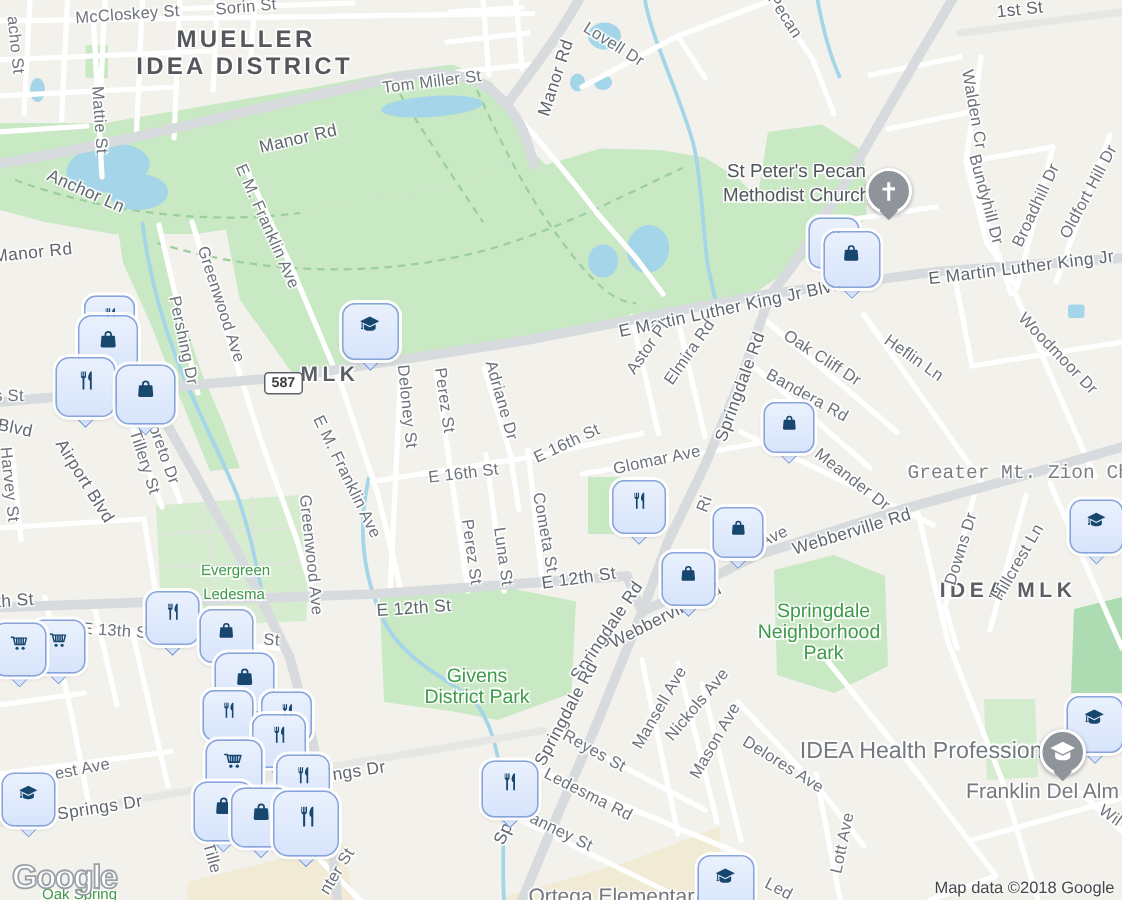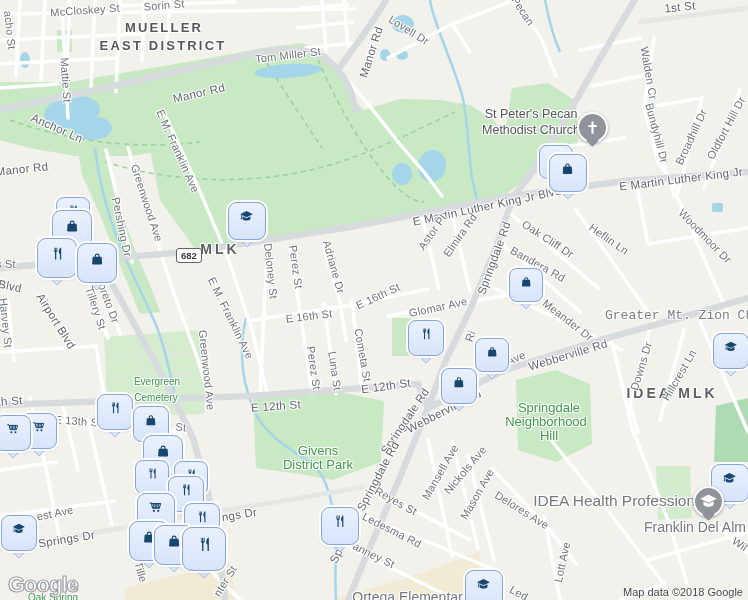--- a/index.html
+++ b/index.html
@@ -6,21 +6,21 @@
   #stage{position:relative;width:748px;height:600px;overflow:hidden;background:#f2f1ec;
          font-family:"Liberation Sans",sans-serif;}
   #basemap{position:absolute;left:0;top:0;z-index:0;}
   .lbl{position:absolute;white-space:nowrap;z-index:50;pointer-events:none;
        transform:translate(-50%,-50%) rotate(var(--r,0deg));
        text-shadow:-1px -1px 0 rgba(255,255,255,.9),1px -1px 0 rgba(255,255,255,.9),
                    -1px 1px 0 rgba(255,255,255,.9),1px 1px 0 rgba(255,255,255,.9),
                    0 0 3px rgba(255,255,255,.95);}
   .s-st  {font-size:11px;color:#6e747c;letter-spacing:.2px;}
   .s-stl {font-size:11.5px;color:#61676e;letter-spacing:.3px;}
-  .s-area{font-size:13px;font-weight:700;color:#54585c;letter-spacing:2.2px;}
+  .s-area{font-size:16px;font-weight:700;color:#54585c;letter-spacing:2.2px;}
   .s-area2{font-size:14px;font-weight:700;color:#5c6064;letter-spacing:3px;}
   .s-church{font-size:12.5px;font-weight:500;color:#52565c;}
   .s-park{font-size:10px;color:#3f9a4a;}
   .s-park2{font-size:13px;color:#3f9a4a;}
   .s-poi13{font-size:13px;color:#7a7f85;}
   .s-poi14{font-size:14px;color:#74797f;}
   .s-poi15{font-size:15.5px;color:#74797f;}
   .mk{position:absolute;}
   .mk .sq{position:relative;width:100%;height:100%;border-radius:23%;
           background:linear-gradient(180deg,#eaf1fd 0%,#d7e4fb 100%);
@@ -193,29 +193,29 @@
       <path d="M0 109 C80 96 170 72 262 52 C302 44 324 53 338 70 C350 84 352 96 356 110"></path>
       <path d="M338 70 C350 52 372 26 388 -4"></path>
       <path d="M0 268 L195 251 L350 227 L505 197 L625 181 L748 172"></path>
       <path d="M637 -4 L598 62 L560 128 L528 178 L513 197 L495 250 L470 310 L445 362 L428 408 L398 482 L368 552 L348 600"></path>
       <path d="M96 256 L130 316 L163 377 L193 438 L208 492 L220 552 L225 600"></path>
       <path d="M0 405 L250 396 L418 384"></path>
       <path d="M418 384 L428 408 L505 370 L600 340 L690 315 L748 298"></path>
     </g>
   </svg>
 
-  <div id="routebadge">682</div>
+  <div id="routebadge">587</div>
 
   <div id="labels-layer">
       <span class="lbl s-st" style="left: 85px; top: 10px; --r: -4deg;">McCloskey St</span>
       <span class="lbl s-st" style="left: 164px; top: 5px; --r: -5deg;">Sorin St</span>
       <span class="lbl s-st" style="left: 10px; top: 30px; --r: 84deg;">acho St</span>
       <span class="lbl s-st" style="left: 66px; top: 80px; --r: 86deg;">Mattie St</span>
       <span class="lbl s-area" style="left: 164px; top: 27px; --r: 0deg;">MUELLER</span>
-      <span class="lbl s-area" style="left: 163px; top: 45px; --r: 0deg;">EAST DISTRICT</span>
+      <span class="lbl s-area" style="left: 163px; top: 45px; --r: 0deg;">IDEA DISTRICT</span>
       <span class="lbl s-st" style="left: 288px; top: 55px; --r: -7deg;">Tom Miller St</span>
       <span class="lbl s-stl" style="left: 199px; top: 93px; --r: -13deg;">Manor Rd</span>
       <span class="lbl s-stl" style="left: 371px; top: 52px; --r: -72deg;">Manor Rd</span>
       <span class="lbl s-stl" style="left: 22px; top: 169px; --r: -6deg;">Manor Rd</span>
       <span class="lbl s-st" style="left: 409px; top: 30px; --r: 32deg;">Lovell Dr</span>
       <span class="lbl s-st" style="left: 523px; top: 11px; --r: 57deg;">Pecan</span>
       <span class="lbl s-stl" style="left: 680px; top: 7px; --r: -6deg;">1st St</span>
       <span class="lbl s-st" style="left: 649px; top: 73px; --r: 80deg;">Walden Cr</span>
       <span class="lbl s-st" style="left: 657px; top: 133px; --r: 75deg;">Bundyhill Dr</span>
       <span class="lbl s-st" style="left: 691px; top: 137px; --r: -65deg;">Broadhill Dr</span>
@@ -255,33 +255,33 @@
       <span class="lbl s-st" style="left: 271px; top: 271px; --r: 84deg;">Deloney St</span>
       <span class="lbl s-st" style="left: 334px; top: 267px; --r: 74deg;">Adriane Dr</span>
       <span class="lbl s-st" style="left: 432px; top: 232px; --r: -55deg;">Astor Pl</span>
       <span class="lbl s-st" style="left: 460px; top: 235px; --r: -55deg;">Elmira Rd</span>
       <span class="lbl s-stl" style="left: 386px; top: 386px; --r: -8deg;">E 12th St</span>
       <span class="lbl s-stl" style="left: 276px; top: 406px; --r: -4deg;">E 12th St</span>
       <span class="lbl s-stl" style="left: 10px; top: 401px; --r: -4deg;">th St</span>
       <span class="lbl s-st" style="left: 78px; top: 421px; --r: 4deg;">E 13th St</span>
       <span class="lbl s-st" style="left: 181px; top: 427px; --r: 4deg;">St</span>
       <span class="lbl s-park" style="left: 157px; top: 381px; --r: 0deg;">Evergreen</span>
-      <span class="lbl s-park" style="left: 156px; top: 397px; --r: 0deg;">Cemetery</span>
+      <span class="lbl s-park" style="left: 156px; top: 397px; --r: 0deg;">Ledesma</span>
       <span class="lbl s-st" style="left: 207px; top: 370px; --r: 84deg;">Greenwood Ave</span>
       <span class="lbl s-stl" style="left: 56px; top: 321px; --r: 58deg;">Airport Blvd</span>
       <span class="lbl s-st" style="left: 6px; top: 323px; --r: 84deg;">Harvey St</span>
       <span class="lbl s-st" style="left: 109px; top: 303px; --r: 70deg;">oreto Dr</span>
       <span class="lbl s-st" style="left: 96px; top: 308px; --r: 72deg;">Tillery St</span>
       <span class="lbl s-st" style="left: 6px; top: 264px; --r: 0deg;">s St</span>
       <span class="lbl s-stl" style="left: 10px; top: 286px; --r: 12deg;">Blvd</span>
       <span class="lbl s-park2" style="left: 318px; top: 450px; text-align: right; --r: 0deg;">Givens</span>
       <span class="lbl s-park2" style="left: 318px; top: 464px; --r: 0deg;">District Park</span>
       <span class="lbl s-park2" style="left: 549px; top: 407px; --r: 0deg;">Springdale</span>
       <span class="lbl s-park2" style="left: 546px; top: 421px; --r: 0deg;">Neighborhood</span>
-      <span class="lbl s-park2" style="left: 549px; top: 435px; --r: 0deg;">Hill</span>
+      <span class="lbl s-park2" style="left: 549px; top: 435px; --r: 0deg;">Park</span>
       <span class="lbl s-st" style="left: 440px; top: 472px; --r: -60deg;">Mansell Ave</span>
       <span class="lbl s-st" style="left: 465px; top: 470px; --r: -50deg;">Nickols Ave</span>
       <span class="lbl s-st" style="left: 477px; top: 494px; --r: -60deg;">Mason Ave</span>
       <span class="lbl s-st" style="left: 522px; top: 510px; --r: 32deg;">Delores Ave</span>
       <span class="lbl s-st" style="left: 396px; top: 501px; --r: 29deg;">Reyes St</span>
       <span class="lbl s-st" style="left: 392px; top: 530px; --r: 27deg;">Ledesma Rd</span>
       <span class="lbl s-st" style="left: 374px; top: 555px; --r: 26deg;">anney St</span>
       <span class="lbl s-st" style="left: 55px; top: 513px; --r: -11deg;">est Ave</span>
       <span class="lbl s-stl" style="left: 54px; top: 541px; --r: -9deg;">Oak Springs Dr</span>
       <span class="lbl s-stl" style="left: 236px; top: 515px; --r: -9deg;">rings Dr</span>

